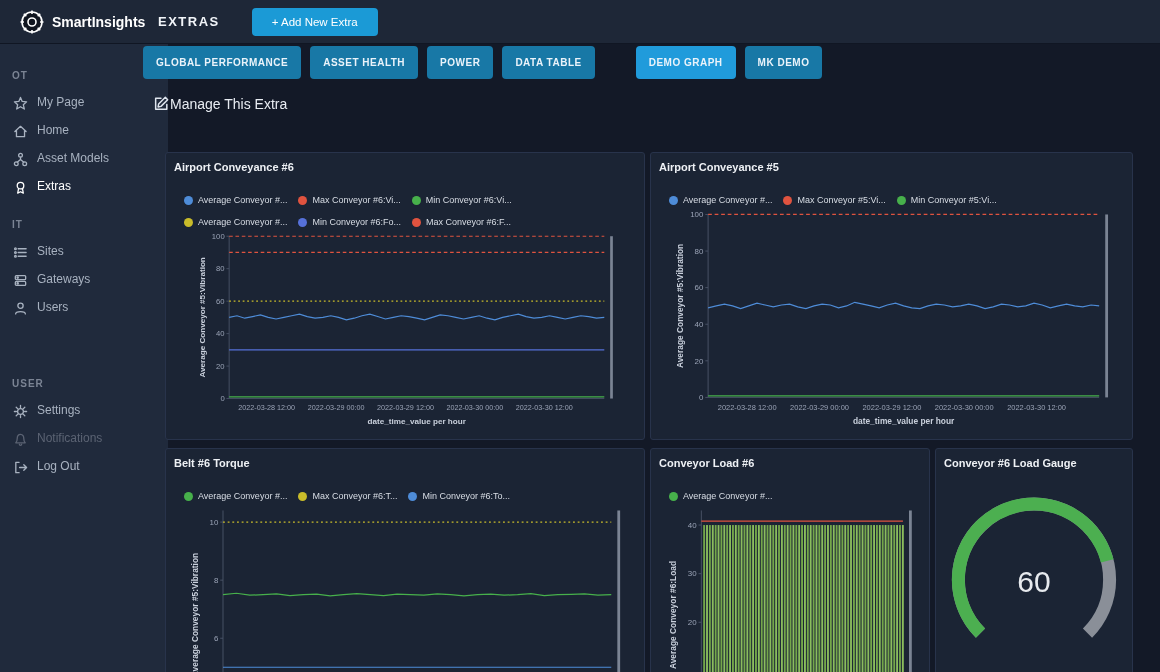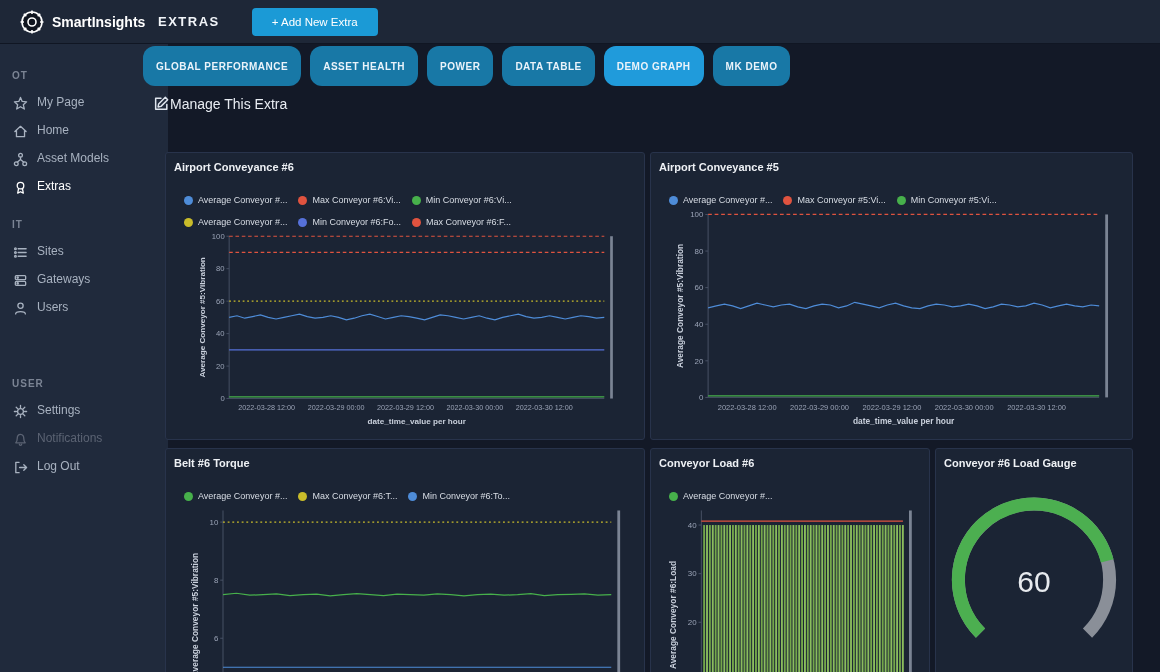--- a/index.html
+++ b/index.html
@@ -20,23 +20,23 @@
   .side-title{font-size:10px;font-weight:bold;letter-spacing:1px;color:#7b8494;margin:18px 12px 8px 12px;}
   .side-title.gap{margin-top:56px;}
   .side-item{display:flex;align-items:flex-start;gap:9px;padding:6px 12px;font-size:12px;color:#a8b2c0;cursor:pointer;}
   .side-item .sicon{width:16px;height:16px;display:inline-flex;align-items:center;justify-content:center;flex:none;}
   .side-item.active{color:#ffffff;}
   .side-item.disabled{color:#5b6373;}
   .side-item svg{stroke:currentColor;fill:none;stroke-width:1.4;stroke-linecap:round;stroke-linejoin:round;}
 
   
   .tabs{position:absolute;left:143px;top:46px;display:flex;gap:9px;z-index:2;}
-  .tab-btn{height:40px;padding:0 13px;background:#1878a6;color:#eaf3fa;border:none;border-radius:12px;
+  .tab-btn{height:33px;padding:0 13px;background:#1878a6;color:#eaf3fa;border:none;border-radius:4px;
            font-size:10px;font-weight:bold;letter-spacing:0.5px;font-family:inherit;cursor:pointer;white-space:nowrap;}
-  .tab-btn.active{background:#209bdb;}
+  .tab-btn.active{background:#209bdb;margin-left:32px;}
   .manage-row{position:absolute;left:153px;top:95px;display:flex;align-items:center;font-size:14px;color:#e8ecf2;}
   .manage-row svg{stroke:#dfe5ee;fill:none;stroke-width:1.4;stroke-linecap:round;stroke-linejoin:round;}
 
   
   .card{position:absolute;background:#1b2434;border:1px solid #28334b;border-radius:3px;
         display:flex;flex-direction:column;padding:8px;box-sizing:border-box;}
   .card-title{font-size:11px;font-weight:bold;color:#eef1f5;margin-bottom:4px;flex:none;}
   .legend{display:flex;flex-wrap:wrap;row-gap:12px;margin:18px 0 2px 10px;flex:none;}
   .legend-item{display:inline-flex;align-items:center;margin-right:11px;font-size:9px;color:#d8dde5;cursor:pointer;}
   .legend-item .dot{width:9px;height:9px;border-radius:50%;margin-right:5px;flex:none;}

